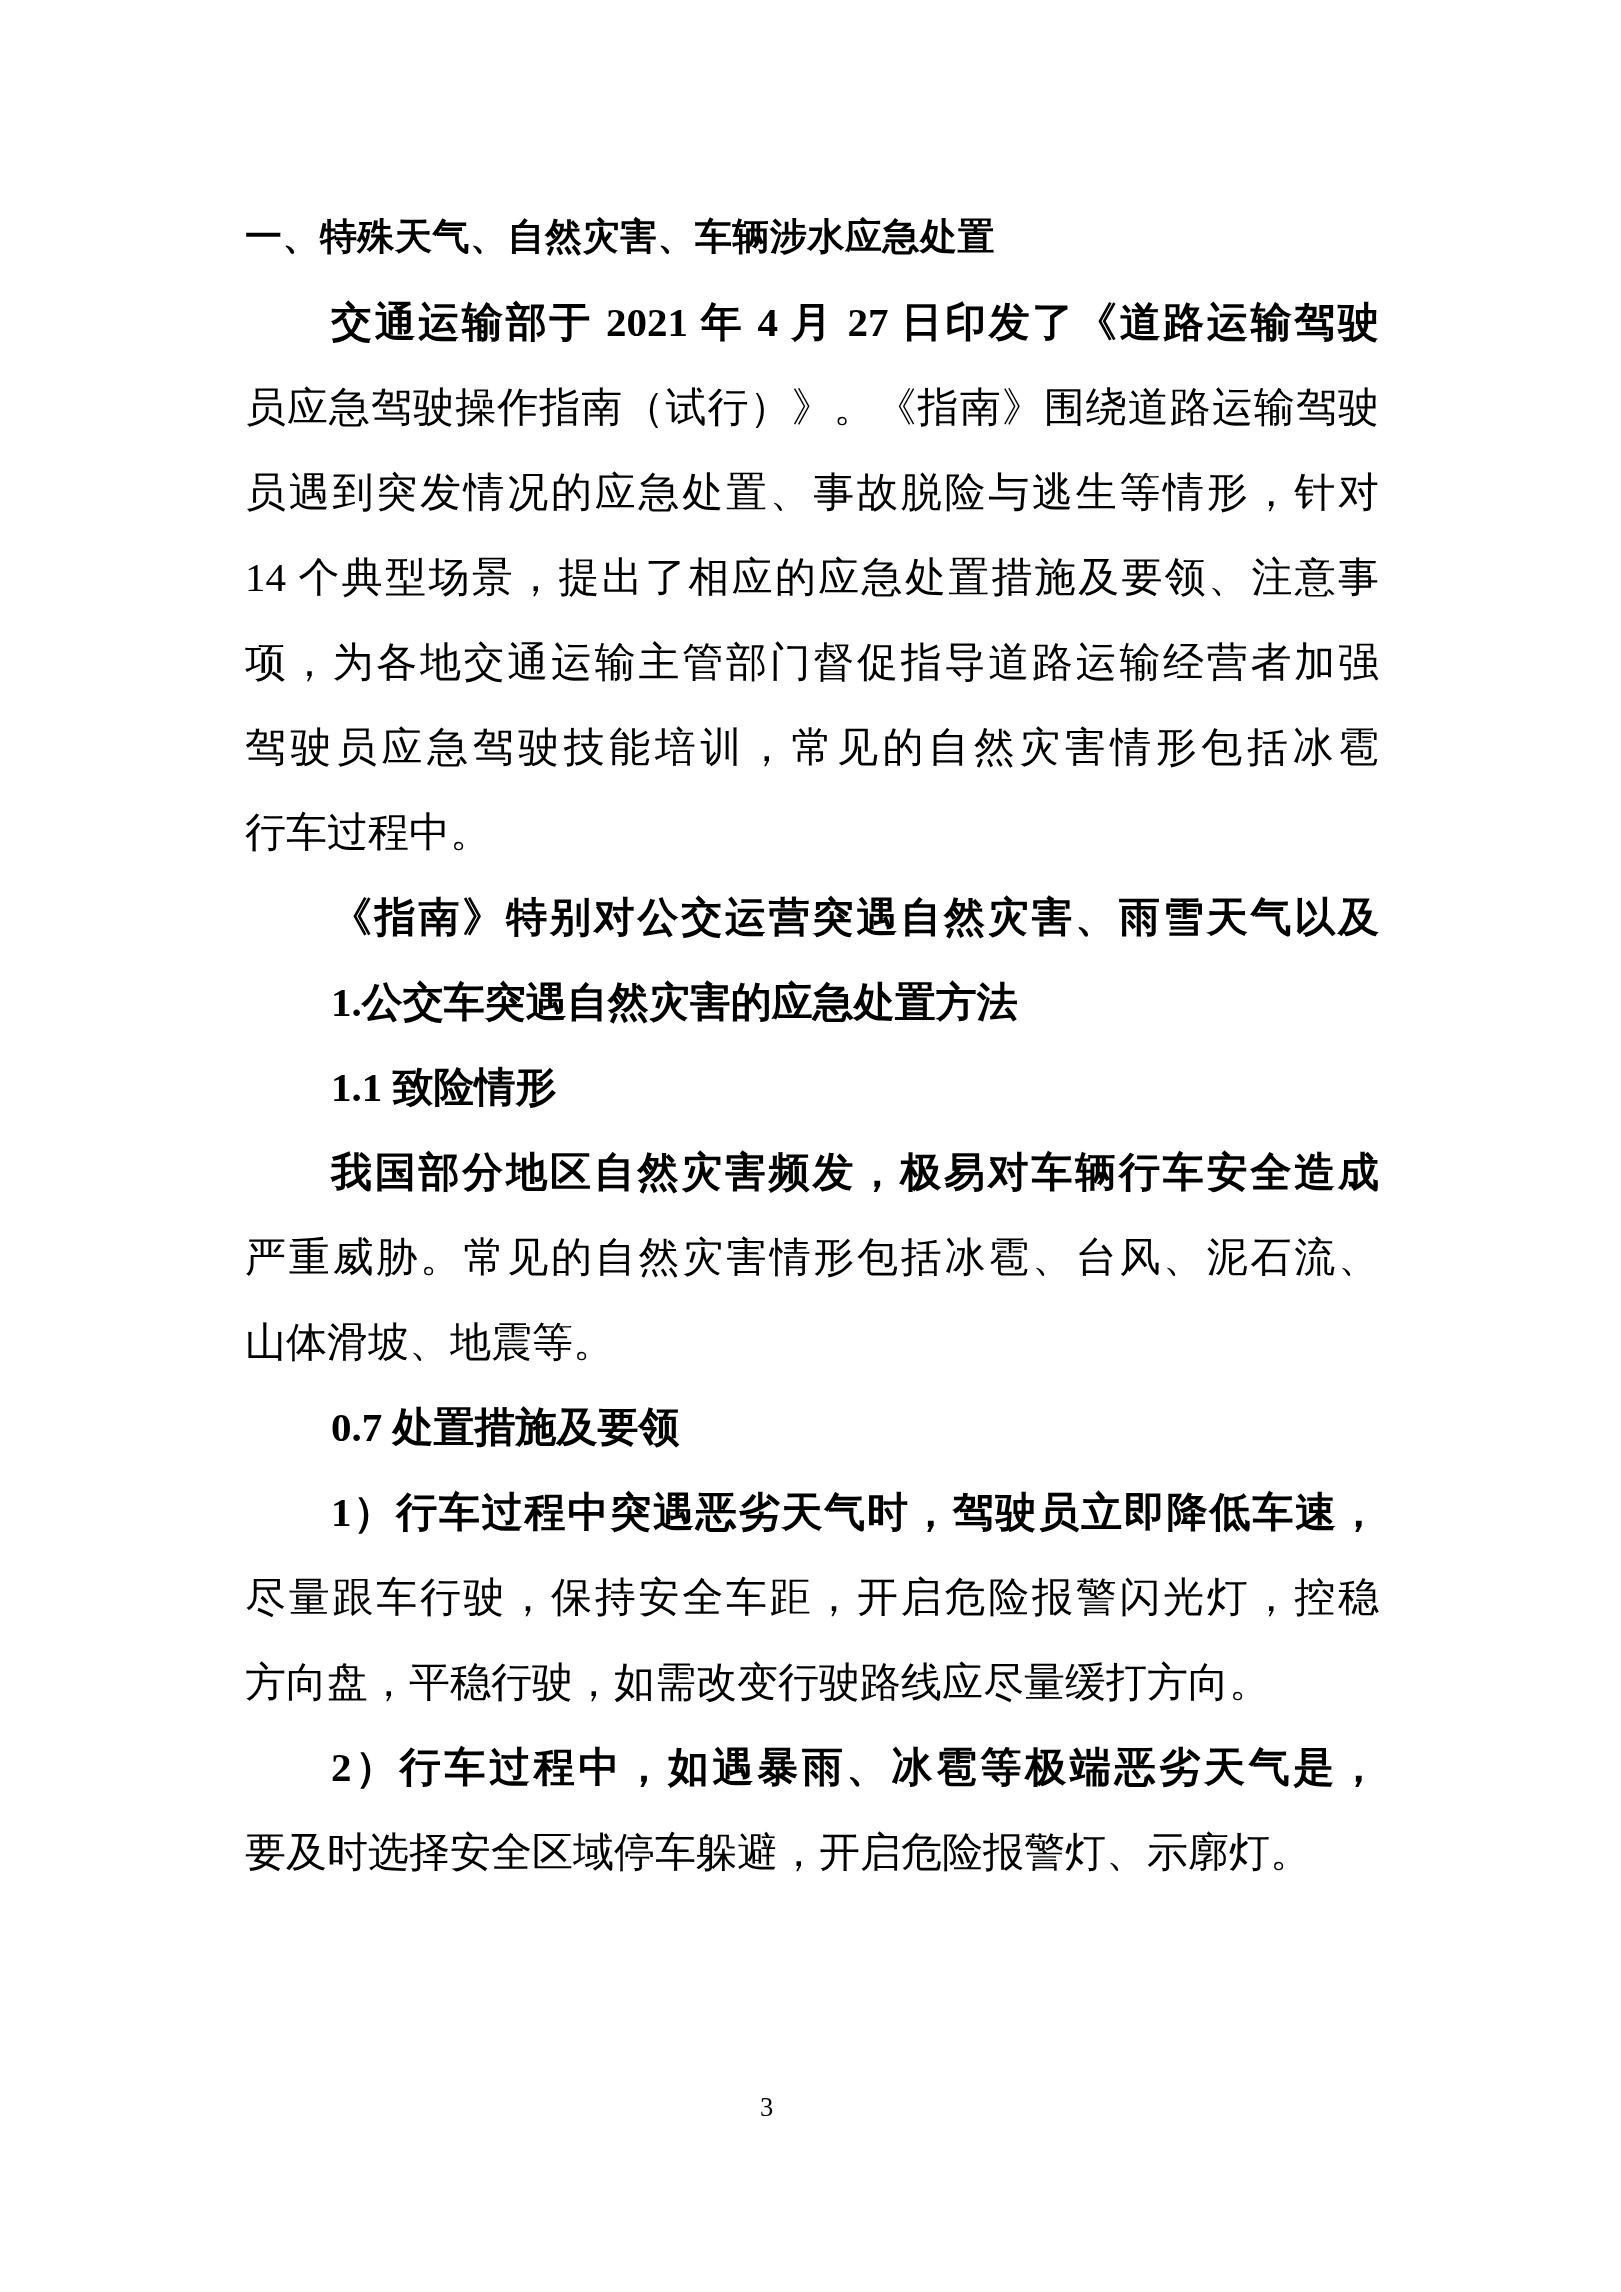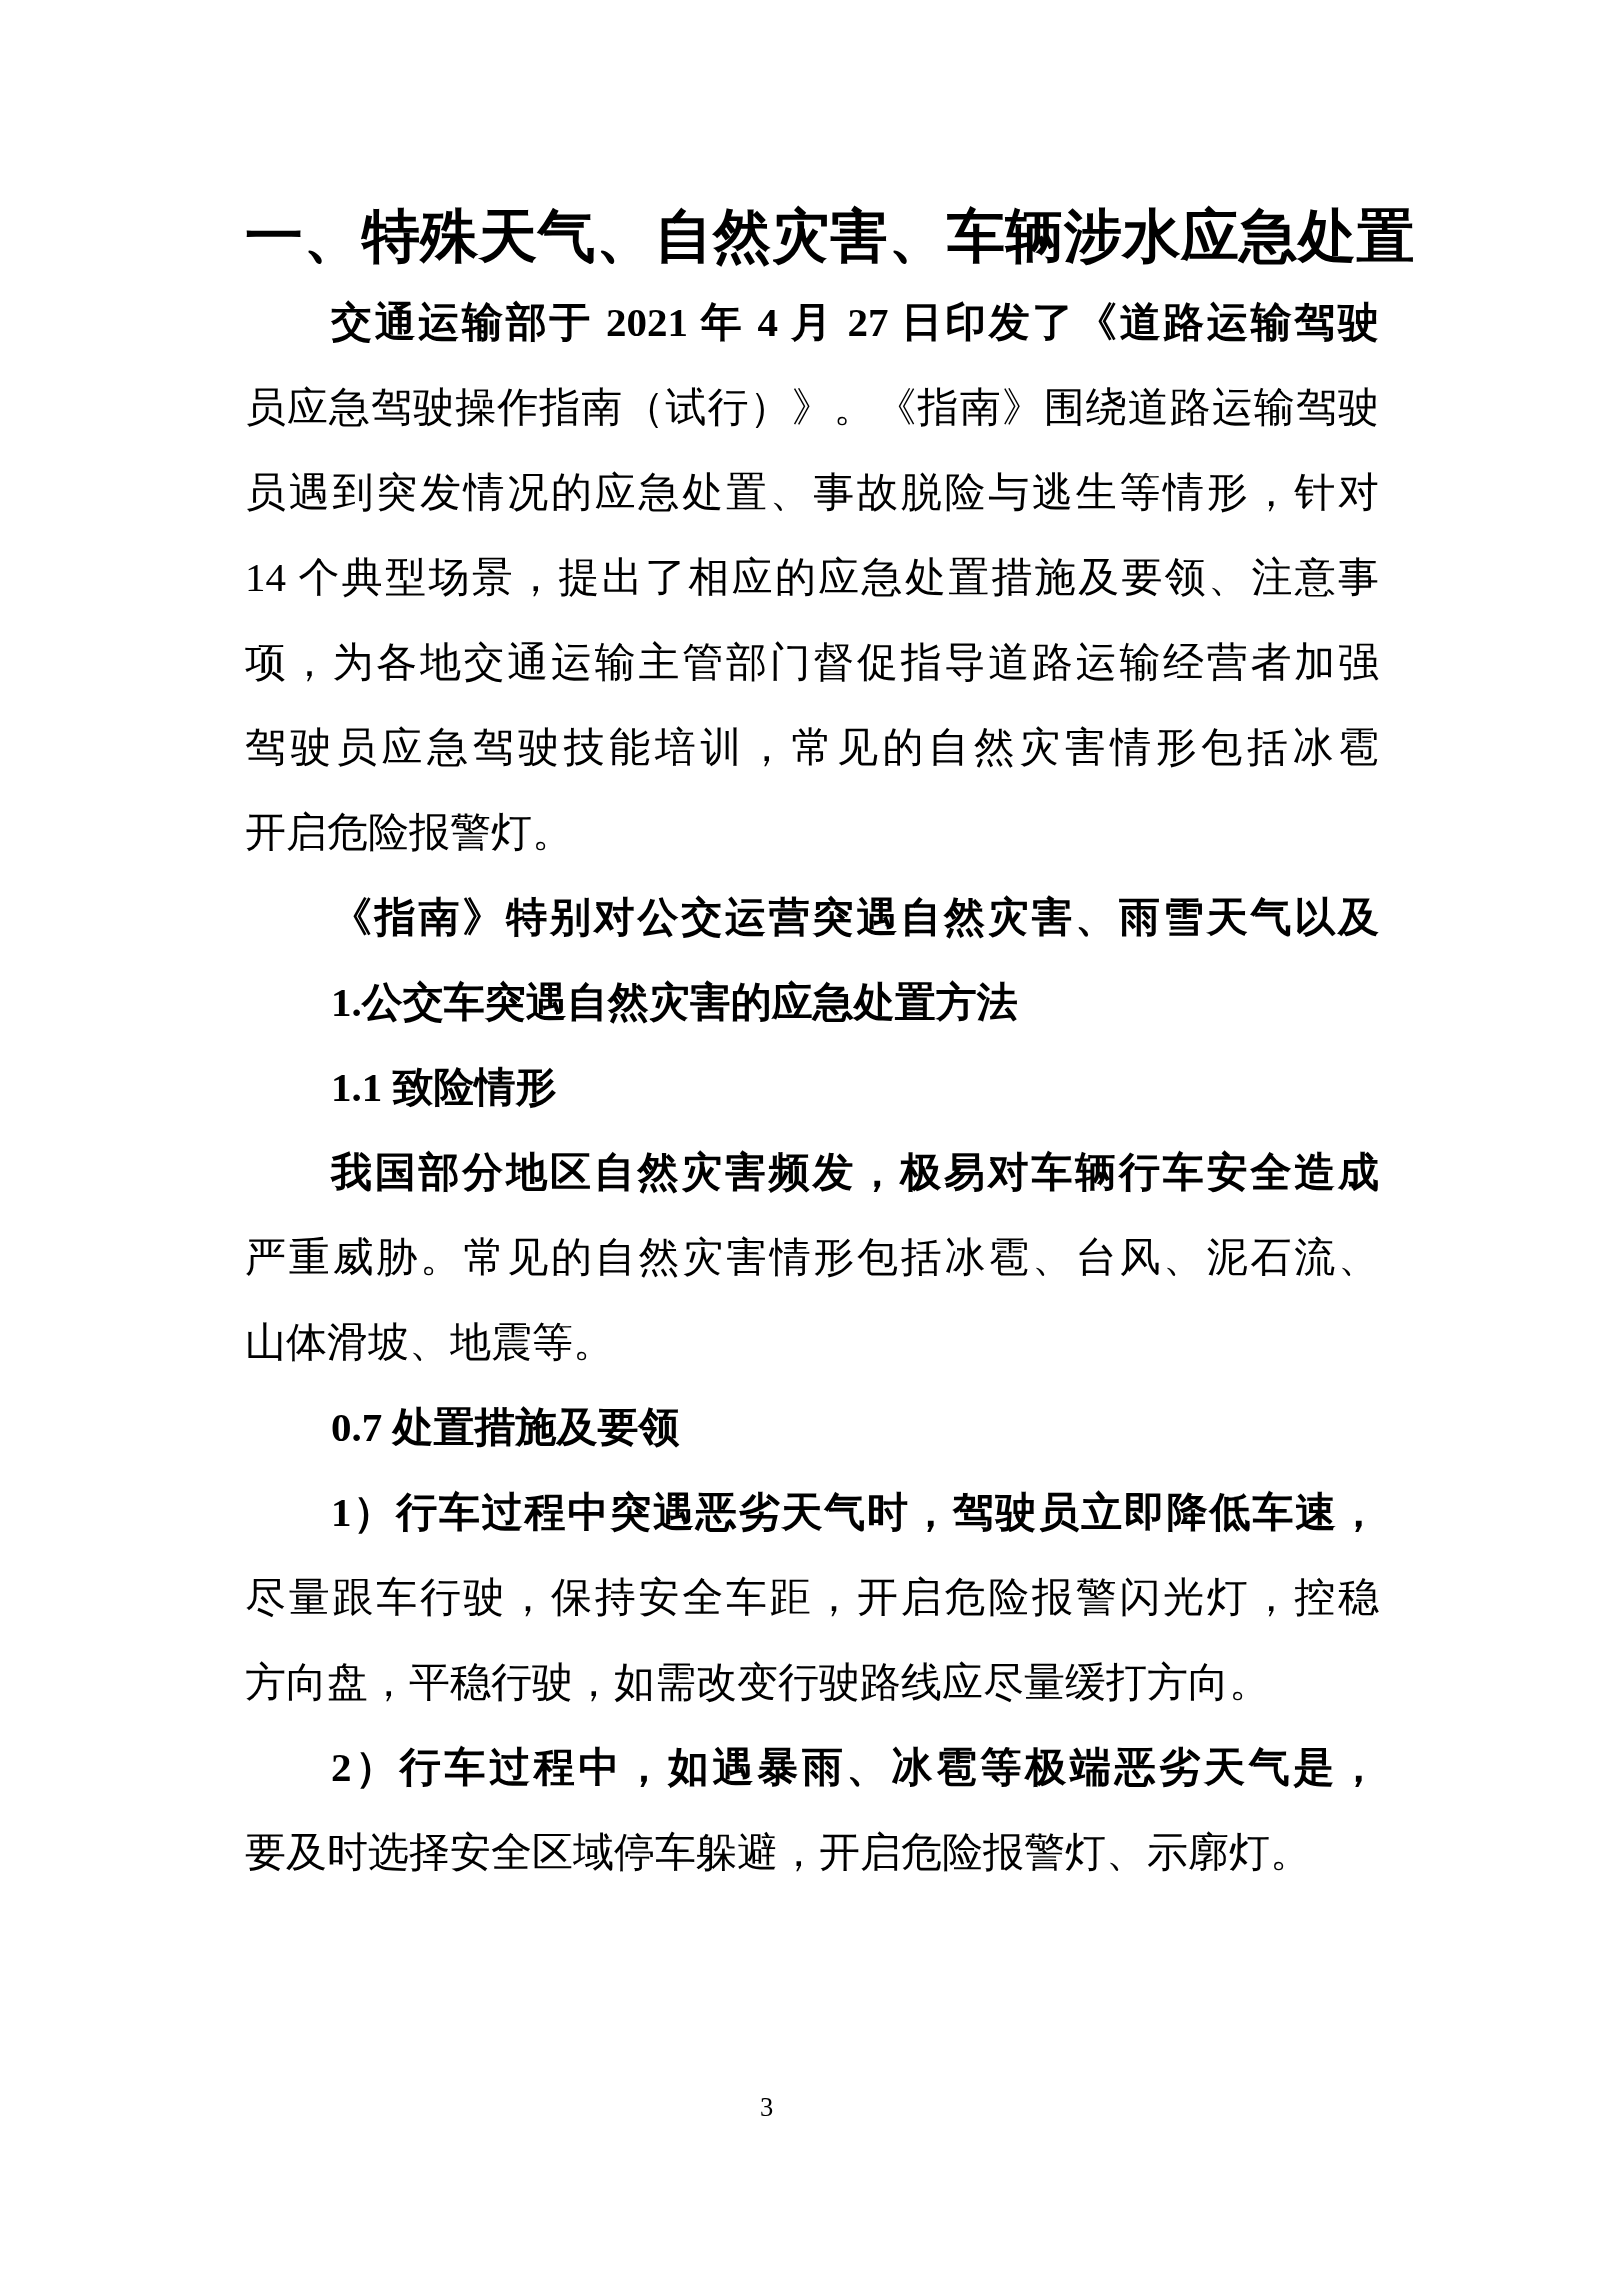--- a/index.html
+++ b/index.html
@@ -18,28 +18,27 @@
     font-family: "Liberation Serif", "DejaVu Serif", serif;
     overflow: hidden;
   }
   .content {
     position: absolute;
     left: 245px;
     top: 205px;
     width: 1134px;
   }
   .doc-title {
-    font-family: Liberation Serif, serif;
+    font-family: Liberation Sans, sans-serif;
     font-weight: bold;
-    font-size: 58px;
+    font-size: 37px;
     line-height: 63px;
     letter-spacing: 0.5px;
     white-space: nowrap;
     margin: 0 0 11.8px 0;
-    text-align: right;
   }
   .line {
     font-size: 41px;
     height: 85px;
     line-height: 85px;
     letter-spacing: 0;
   }
   
   .line.j {
     text-align: justify;
@@ -78,21 +77,21 @@
   <div class="content">
 
     <div class="doc-title">一、特殊天气、自然灾害、车辆涉水应急处置</div>
 
     <div class="line j ind">交通运输部于 2021 年 4 月 27 日印发了《道路运输驾驶</div>
     <div class="line j">员应急驾驶操作指南（试行）》。《指南》围绕道路运输驾驶</div>
     <div class="line j">员遇到突发情况的应急处置、事故脱险与逃生等情形，针对</div>
     <div class="line j">14 个典型场景，提出了相应的应急处置措施及要领、注意事</div>
     <div class="line j">项，为各地交通运输主管部门督促指导道路运输经营者加强</div>
     <div class="line j">驾驶员应急驾驶技能培训，常见的自然灾害情形包括冰雹</div>
-    <div class="line last">开启危险报警灯。</div>
+    <div class="line last">行车过程中。</div>
 
     <div class="line j ind">《指南》特别对公交运营突遇自然灾害、雨雪天气以及</div>
 
     <div class="line heading ind">1.公交车突遇自然灾害的应急处置方法</div>
     <div class="line heading ind">1.1 致险情形</div>
 
     <div class="line j ind">我国部分地区自然灾害频发，极易对车辆行车安全造成</div>
     <div class="line j">严重威胁。常见的自然灾害情形包括冰雹、台风、泥石流、</div>
     <div class="line last">山体滑坡、地震等。</div>
 

